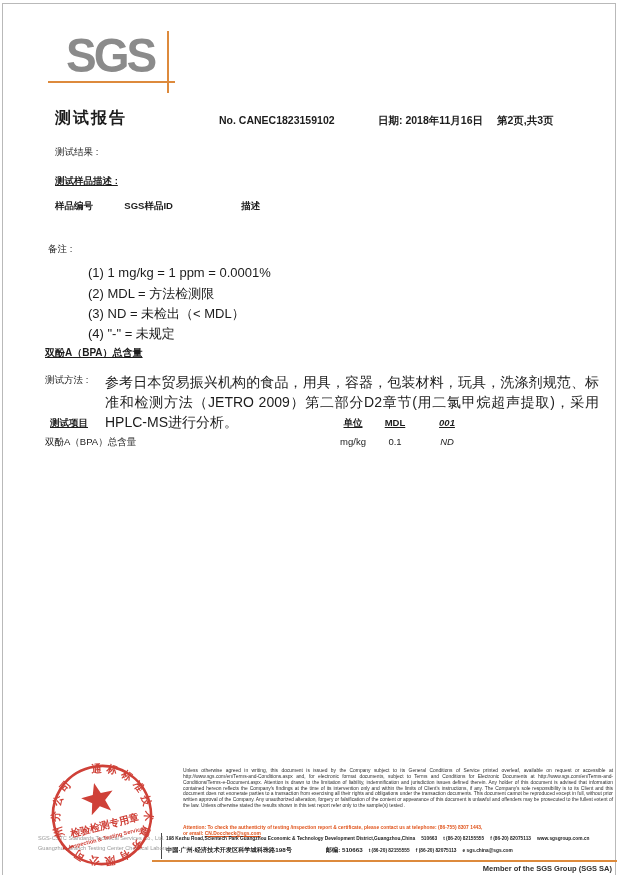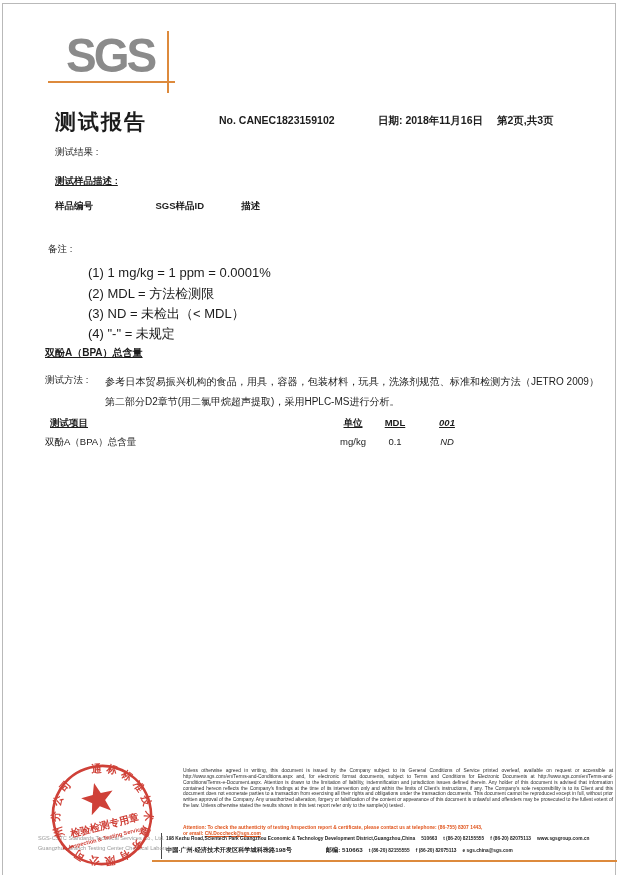--- a/index.html
+++ b/index.html
@@ -9,45 +9,45 @@
   }
   .page-border{position:absolute;left:2px;top:3px;right:3px;bottom:0;border:1px solid #b9b9b9;border-bottom:none;}
   .abs{position:absolute;}
 
   
   .logo-text{left:66px;top:28px;font-size:46px;font-weight:700;color:#8b8b8b;letter-spacing:-3px;transform:scaleY(1.05);}
   .logo-hline{left:48px;top:81px;width:127px;height:2px;background:#dd8a3c;}
   .logo-vline{left:167px;top:31px;width:2px;height:62px;background:#dd8a3c;}
 
   
-  .doc-title{left:55px;top:108px;font-size:21px;font-weight:700;letter-spacing:2px;}
+  .doc-title{left:55px;top:108px;font-size:16px;font-weight:700;letter-spacing:2px;}
   .report-no{left:219px;top:114px;font-size:10.5px;font-weight:700;}
   .date-line{left:378px;top:114px;font-size:10.5px;font-weight:700;}
   .page-ind{left:497px;top:114px;font-size:10.5px;font-weight:700;}
 
   .body-txt{font-size:9.5px;}
   .u{text-decoration:underline;}
   .b{font-weight:700;}
 
   .results-label{left:55px;top:146px;}
   .sample-heading{left:55px;top:175px;font-weight:700;}
 
   .sample-table{left:55px;top:200px;width:320px;}
   .sample-row{display:flex;}
   .sample-row + .sample-row{margin-top:8px;}
   .sc1{width:70px;text-align:left;}
-  .sc2{width:112px;text-align:center;}
+  .sc2{width:112px;}
   .sc3{width:135px;text-align:left;padding-left:6px;}
 
   .remarks-label{left:48px;top:243px;}
   .remark-item{left:88px;font-size:13px;text-align:center;}
 
   .bpa-heading{left:45px;top:346px;font-size:10px;font-weight:700;text-decoration:underline;}
   .method-label{left:45px;top:374px;}
-  .method-text{left:105px;top:372px;width:494px;line-height:20px;text-align:justify;font-size:10px;}
+  .method-text{left:105px;top:372px;width:494px;line-height:20px;text-align:justify;font-size:14px;}
 
   .rt-head{top:417px;font-weight:700;}
   .rt-row{top:436px;}
   .rt-item-h{left:50px;}
   .rt-unit{left:336px;width:34px;text-align:center;}
   .rt-mdl{left:379px;width:32px;text-align:center;}
   .rt-001{left:432px;width:30px;text-align:center;font-style:italic;}
   .rt-item{left:45px;}
 
   
@@ -152,13 +152,14 @@
 
   <div class="abs addr-row addr-cn">
     <span>中国·广州·经济技术开发区科学城科珠路198号</span>
     <span style="margin-left:28px;">邮编: 510663</span>
     <span class="sm">t (86-20) 82155555</span>
     <span class="sm">f (86-20) 82075113</span>
     <span class="sm">e  sgs.china@sgs.com</span>
   </div>
 
   <div class="abs orange-rule"></div>
+  <div class="abs member-line">Member of the SGS Group (SGS SA)</div>
 </div>
 
 </body></html>

